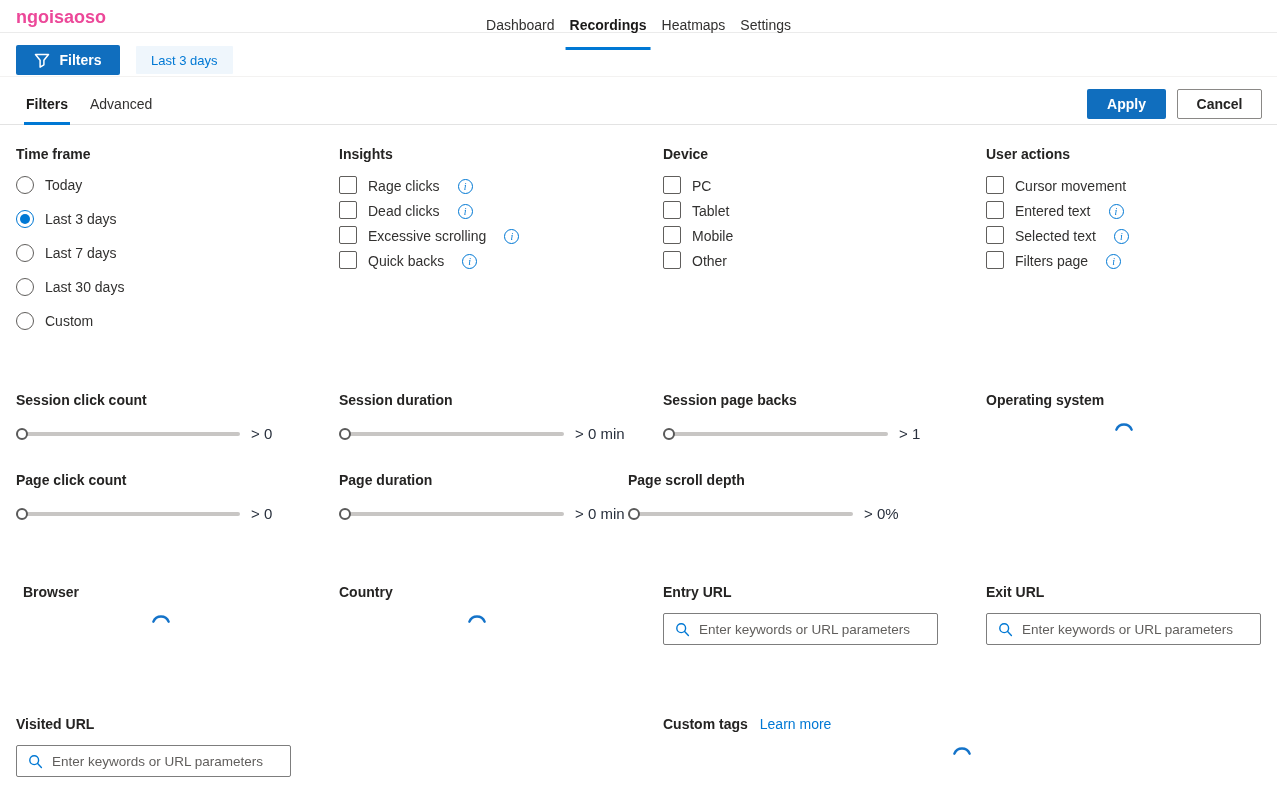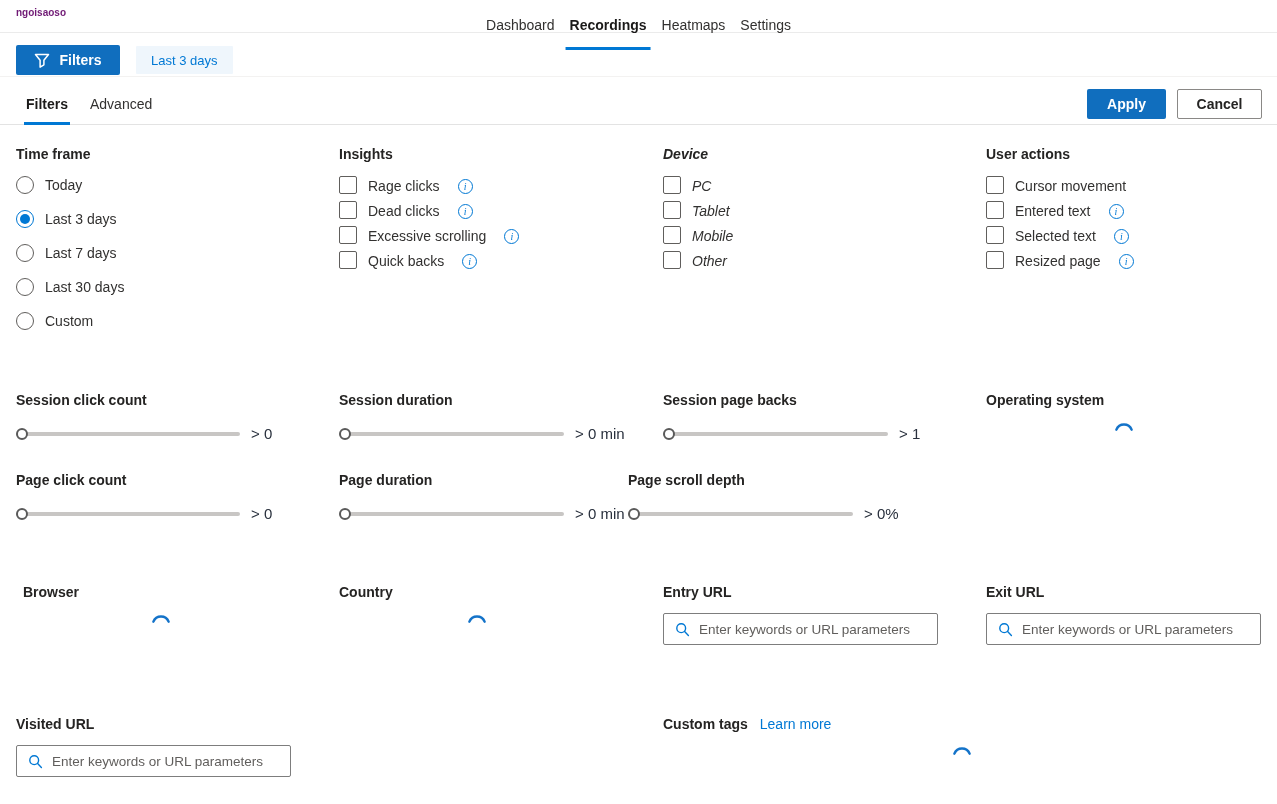--- a/index.html
+++ b/index.html
@@ -2,21 +2,21 @@
 <html><head>
 <meta charset="utf-8">
 <style>
   * { box-sizing: border-box; margin: 0; padding: 0; }
   html,body { background:#fff; }
   body { font-family:"Liberation Sans", sans-serif; color:#323130; }
   .screen { position:relative; width:1277px; height:804px; background:#fff; overflow:hidden; }
 
   
   .topnav { position:absolute; top:0; left:0; width:100%; height:33px; border-bottom:1px solid #ebebeb; background:#fff; }
-  .project-name { position:absolute; left:16px; top:7px; font-size:10px; font-weight:700; color:#701a75; }
+  .project-name { position:absolute; left:16px; top:7px; font-size:18px; font-weight:700; color:#ec4899; }
   .nav-center { position:absolute; left:50%; transform:translateX(-50%); top:0; height:50px; display:flex; gap:13px; align-items:stretch; }
   .nav-item { position:relative; display:flex; align-items:center; font-size:14px; color:#323130; cursor:pointer; padding:0 1px; }
   .nav-item.active { font-weight:700; color:#1b1a19; }
   .nav-item.active::after { content:""; position:absolute; left:-3px; right:-3px; bottom:0; height:3px; background:#0078d4; }
 
   
   .filters-btn { position:absolute; left:16px; top:45px; width:104px; height:30px; background:#106ebe; color:#fff; border:none; border-radius:2px; font-family:inherit; font-size:14px; font-weight:700; display:flex; align-items:center; justify-content:center; gap:9px; cursor:pointer; }
   .chip { position:absolute; left:136px; top:46px; height:28px; padding:0 15px; background:#eff6fc; color:#0078d4; font-size:13px; display:flex; align-items:center; border-radius:1px; cursor:pointer; }
   .chip-row-sep { position:absolute; top:76px; left:0; width:100%; height:1px; background:#f3f2f1; }
 
@@ -144,21 +144,21 @@
         <span class="info-icon">i</span>
       </div>
       <div class="opt-check">
         <span class="checkbox"></span>
         <span class="opt-label">Quick backs</span>
         <span class="info-icon">i</span>
       </div>
     </div>
   </div>
 
-  <div class="sec" style="left:663px; top:146px; width:310px;font-style:italic;">
+  <div class="sec" style="left:663px; top:146px; width:310px;">
     <div class="sec-title">Device</div>
     <div class="opt-list-check">
       <div class="opt-check">
         <span class="checkbox"></span>
         <span class="opt-label">PC</span>
       </div>
       <div class="opt-check">
         <span class="checkbox"></span>
         <span class="opt-label">Tablet</span>
       </div>
@@ -185,21 +185,21 @@
         <span class="opt-label">Entered text</span>
         <span class="info-icon">i</span>
       </div>
       <div class="opt-check">
         <span class="checkbox"></span>
         <span class="opt-label">Selected text</span>
         <span class="info-icon">i</span>
       </div>
       <div class="opt-check">
         <span class="checkbox"></span>
-        <span class="opt-label">Resized page</span>
+        <span class="opt-label">Filters page</span>
         <span class="info-icon">i</span>
       </div>
     </div>
   </div>
 
   <div class="sec" style="left:16px; top:392px;">
     <div class="sec-title">Session click count</div>
     <div class="slider-row">
       <div class="slider-track" style="width:224px;">
           <div class="slider-thumb"></div>

